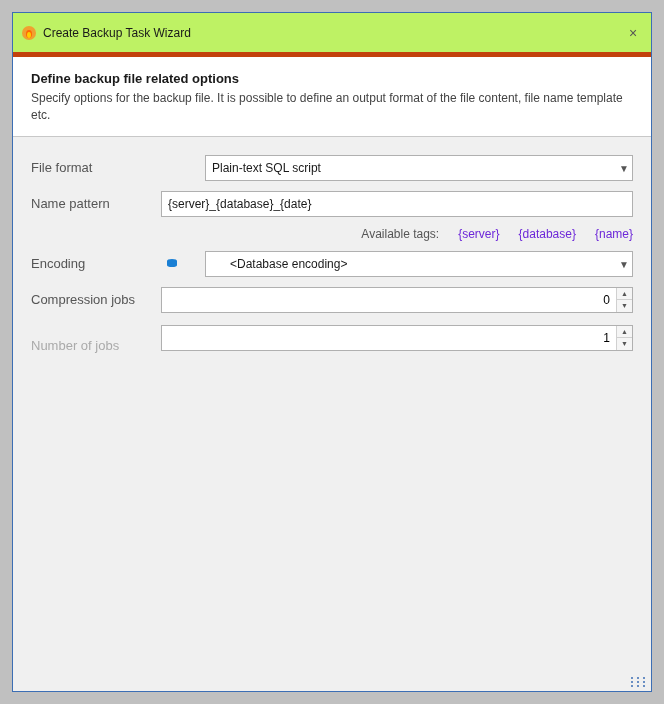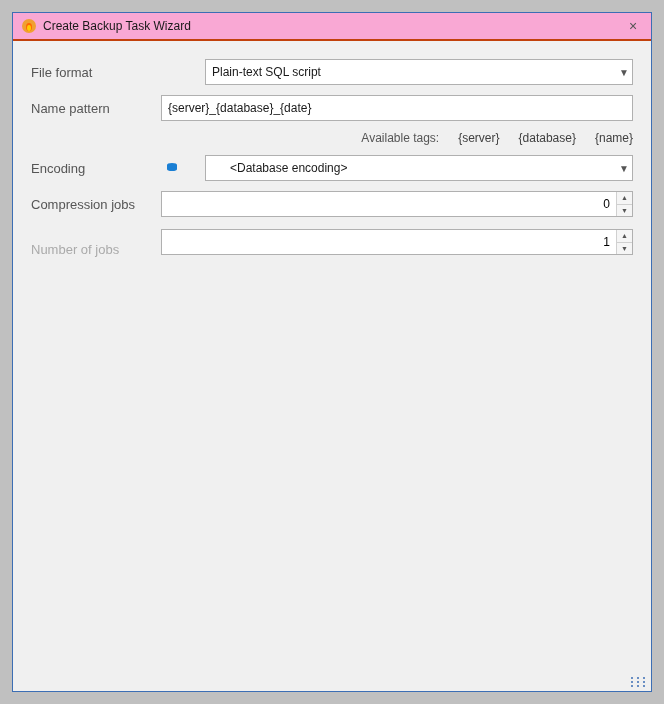--- a/index.html
+++ b/index.html
@@ -17,27 +17,27 @@
     .dialog {
       width: 640px;
       height: 680px;
       background: #f0f0f0;
       border: 1px solid #3c6eb4;
       display: flex;
       flex-direction: column;
       position: relative;
     }
     .title-bar {
-      background: #f9a8d4;
-      height: 28px;
+      background: #bef264;
+      height: 44px;
       display: flex;
       align-items: center;
       justify-content: space-between;
       padding: 0 8px;
-      border-bottom: 2px solid #c2410c;
+      border-bottom: 5px solid #c2410c;
     }
     .title-bar-left {
       display: flex;
       align-items: center;
       gap: 6px;
     }
     .title-text {
       font-size: 12px;
       color: #1a1a1a;
     }
@@ -138,21 +138,21 @@
       margin-bottom: 10px;
       gap: 19px;
       padding-right: 0;
     }
     .tags-label {
       font-size: 12px;
       color: #555;
     }
     .tag-link {
       font-size: 12px;
-      color: #404040;
+      color: #6d28d9;
       cursor: pointer;
       text-decoration: none;
     }
 
     .encoding-wrapper {
       display: flex;
       align-items: center;
       width: 100%;
       position: relative;
     }
@@ -281,20 +281,24 @@
       <svg class="flame-icon" viewBox="0 0 16 16">
         <circle cx="8" cy="8" r="7" fill="#f0a030"></circle>
         <ellipse cx="8" cy="9" rx="3" ry="4" fill="#ff6600"></ellipse>
         <ellipse cx="8" cy="10" rx="2" ry="3" fill="#ffcc00"></ellipse>
       </svg>
       <span class="title-text">Create Backup Task Wizard</span>
     </div>
     <div class="close-btn">×</div>
   </div>
 
+  <div class="header-section">
+    <div class="header-title">Define backup file related options</div>
+    <div class="header-desc">Specify options for the backup file. It is possible to define an output format of the file content, file name template etc.</div>
+  </div>
 
   <div class="content">
 
     <div class="form-row">
       <div class="form-label">File format</div>
       <div class="form-control">
         <div class="select-wrapper">
           <select class="select-box">
             <option>Plain-text SQL script</option>
           </select>

